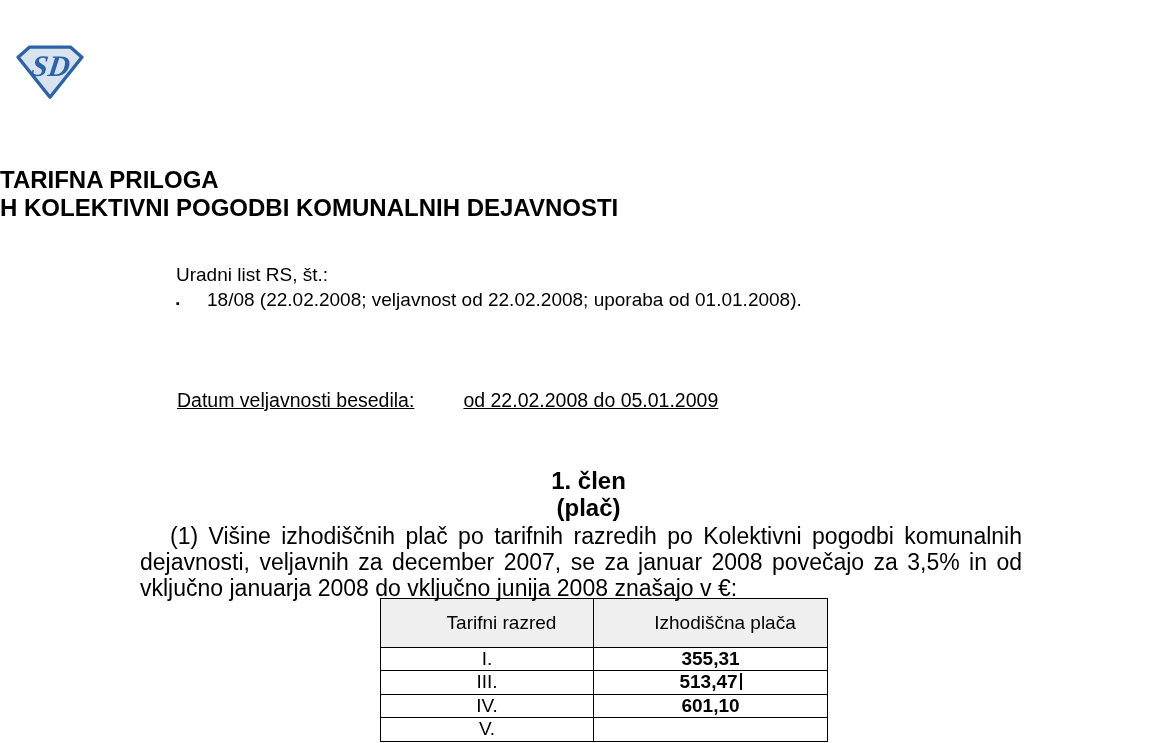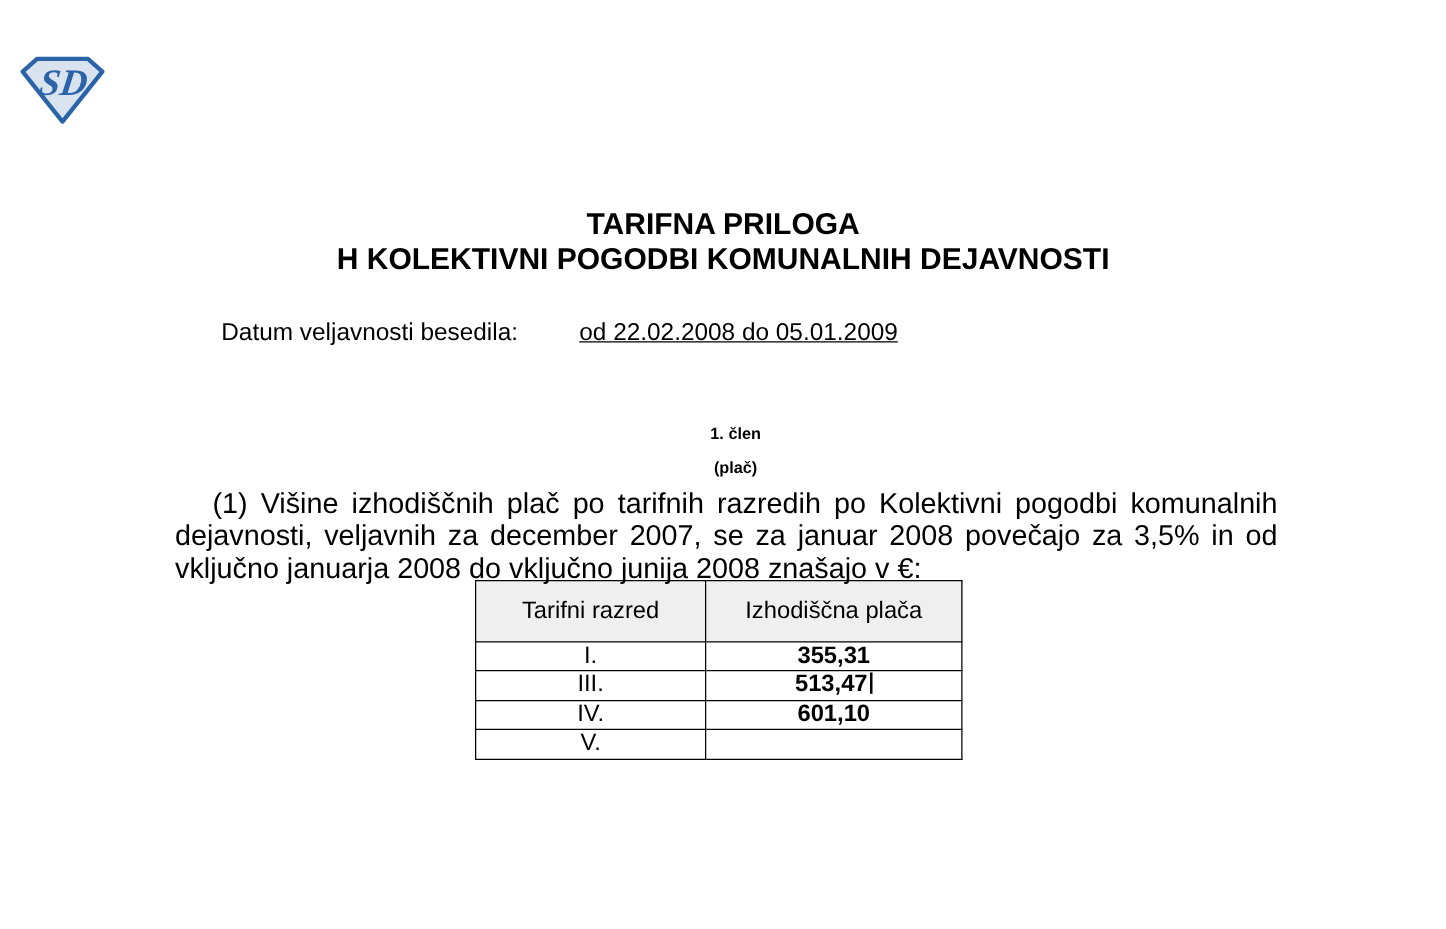--- a/index.html
+++ b/index.html
@@ -15,21 +15,21 @@
     overflow: hidden;
     background: #ffffff;
   }
   .logo {
     position: absolute;
     left: 16px; top: 43px;
     width: 68px; height: 57px;
   }
   .title {
     padding-top: 166px;
-    text-align: center;
+    text-align: left;
     font-weight: bold;
     font-size: 24px;
     line-height: 28px;
   }
   .uradni {
     margin: 40px 0 0 176px;
     font-size: 19px;
     line-height: 25px;
   }
   .bullet-row { display: flex; }
@@ -41,28 +41,30 @@
   }
   .validity {
     margin: 32px 0 0 177px;
     font-size: 19.5px;
     line-height: 25.5px;
   }
   .vrow { white-space: nowrap; }
   .vlabel {
     display: inline-block;
     width: 281px;
+    text-decoration: underline;
+    margin-top: 40px;
   }
   .vvalue { text-decoration: underline; }
   .v-bold { font-weight: bold; }
   .article-head {
     margin-top: 53px;
     text-align: center;
     font-weight: bold;
-    font-size: 13px;
+    font-size: 24px;
     line-height: 27px;
     margin-left: 20px;
   }
   .paragraph {
     margin: 2px 135px 0 140px;
     font-size: 23px;
     line-height: 26px;
     text-align: justify;
     text-indent: 30px;
   }
@@ -74,20 +76,21 @@
   }
   table.tariff th, table.tariff td {
     border: 1.5px solid #000000;
     text-align: center;
     padding: 0;
   }
   table.tariff th {
     font-weight: normal;
     height: 48px;
     background: #efefef;
+    padding-left: 29px;
   }
   table.tariff th.c1 { width: 183px; }
   table.tariff th.c2 { width: 204px; }
   table.tariff td { height: 22.5px; }
   td.val { font-weight: bold; }
   .caret {
     display: inline-block;
     width: 2px; height: 17px;
     background: #000000;
     margin-left: 2px;
@@ -102,20 +105,27 @@
   <svg class="logo" viewBox="0 0 100 84">
     <path d="M 20 6 L 80 6 L 97 21 L 50 80 L 3 21 Z" fill="#d9e2ef" stroke="#2b63a8" stroke-width="5" stroke-linejoin="round"></path>
     <text x="50" y="49" text-anchor="middle" font-family="Liberation Serif, serif" font-size="44" font-style="italic" font-weight="bold" fill="#2b63a8" transform="skewX(-8) translate(6,0)">SD</text>
   </svg>
 
   <div class="title">
     <div>TARIFNA PRILOGA</div>
     <div>H KOLEKTIVNI POGODBI KOMUNALNIH DEJAVNOSTI</div>
   </div>
 
+  <div class="uradni">
+    <div>Uradni list RS, št.:</div>
+    <div class="bullet-row">
+      <span class="bullet">▪</span>
+      <span>18/08 (22.02.2008; veljavnost od 22.02.2008; uporaba od 01.01.2008).</span>
+    </div>
+  </div>
 
   <div class="validity">
     <div class="vrow">
       <span class="vlabel">Datum veljavnosti besedila:</span>
       <span class="vvalue">od 22.02.2008 do 05.01.2009</span>
     </div>
   </div>
 
   <div class="article-head">
     <div>1. člen</div>

